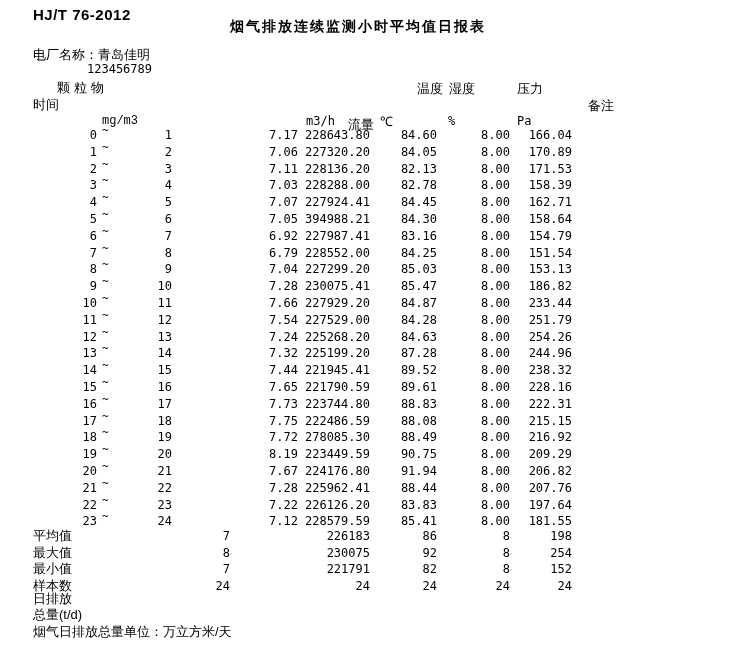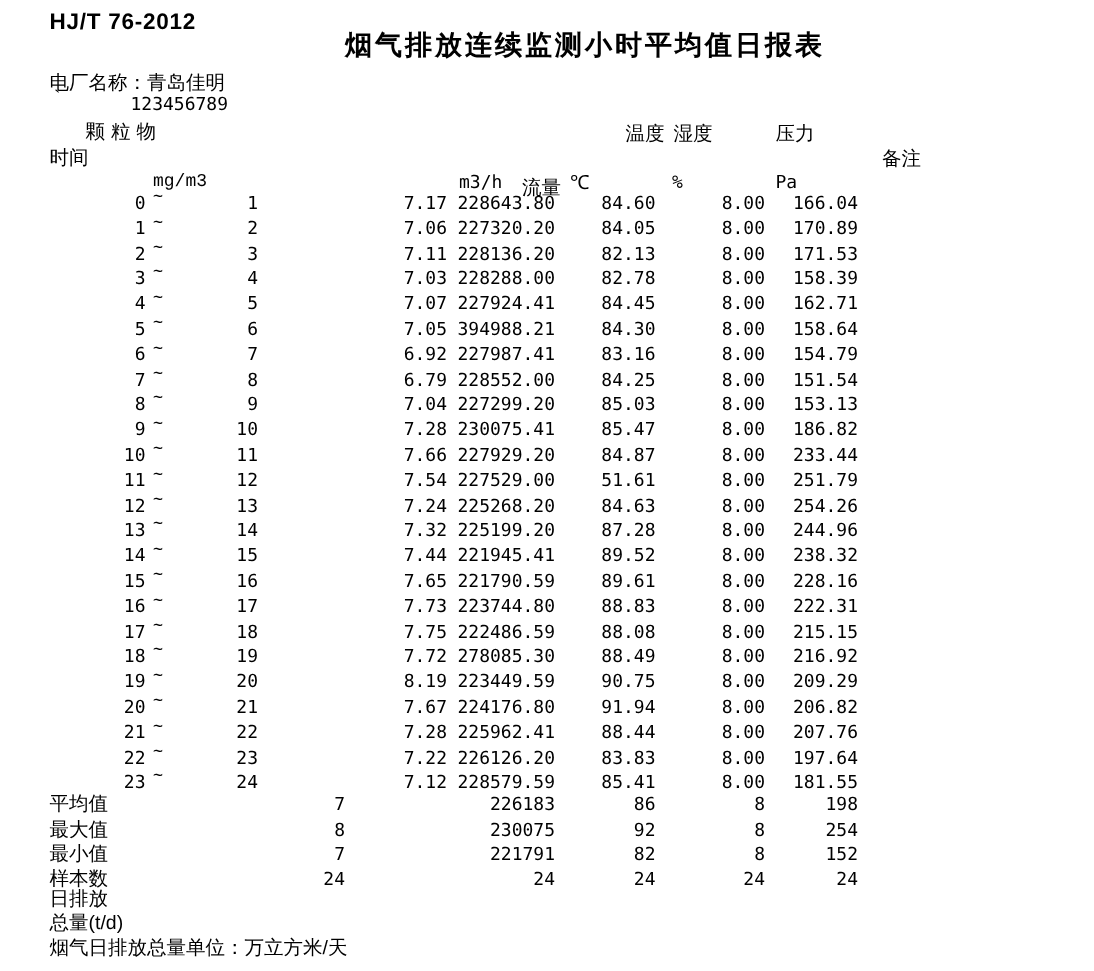--- a/index.html
+++ b/index.html
@@ -9,21 +9,21 @@
     background: #ffffff;
     color: #000000;
     font-family: "Liberation Sans", sans-serif;
     font-size: 13px;
     overflow: hidden;
   }
   .abs { position: absolute; white-space: nowrap; }
   .num, .mono { font-family: "DejaVu Sans Mono", monospace; font-size: 12px; }
 
   .standard  { left: 33px;  top: 6px;  font-size: 15px; font-weight: bold; letter-spacing: 0.5px; }
-  .title     { left: 230px; top: 18px; font-size: 18px; font-weight: bold; letter-spacing: 2px; }
+  .title     { left: 230px; top: 18px; font-size: 14px; font-weight: bold; letter-spacing: 2px; }
   .plantline { left: 33px;  top: 46px; }
   .codemark  { left: 36px;  top: 57px; }
   .plantcode { left: 87px;  top: 62px; }
   .dateline  { left: 517px; top: 62px; }
 
   .h-pm     { left: 57px;  top: 79px; letter-spacing: 4px; }
   .h-flow   { left: 348px; top: 80px; margin-top: 36px; }
   .h-temp   { left: 417px; top: 80px; }
   .h-humid  { left: 449px; top: 80px; }
   .h-press  { left: 517px; top: 80px; }
@@ -213,21 +213,21 @@
     <span class="c-humidity num">8.00</span>
     <span class="c-pressure num">233.44</span>
   </div>
 
   <div class="row">
     <span class="c-from">11</span>
     <span class="c-tilde">~</span>
     <span class="c-to">12</span>
     <span class="c-pm num">7.54</span>
     <span class="c-flow num">227529.00</span>
-    <span class="c-temp num">51.61</span>
+    <span class="c-temp num">84.28</span>
     <span class="c-humidity num">8.00</span>
     <span class="c-pressure num">251.79</span>
   </div>
 
   <div class="row">
     <span class="c-from">12</span>
     <span class="c-tilde">~</span>
     <span class="c-to">13</span>
     <span class="c-pm num">7.24</span>
     <span class="c-flow num">225268.20</span>

